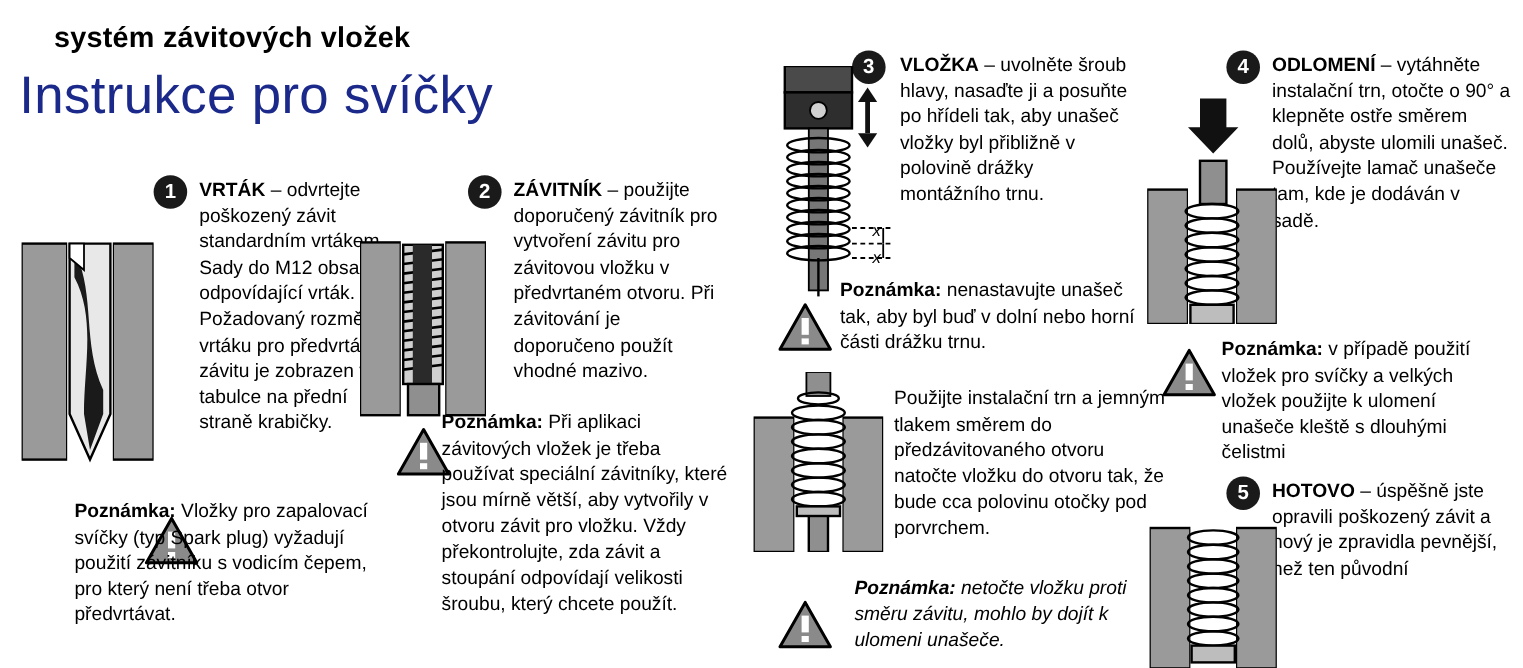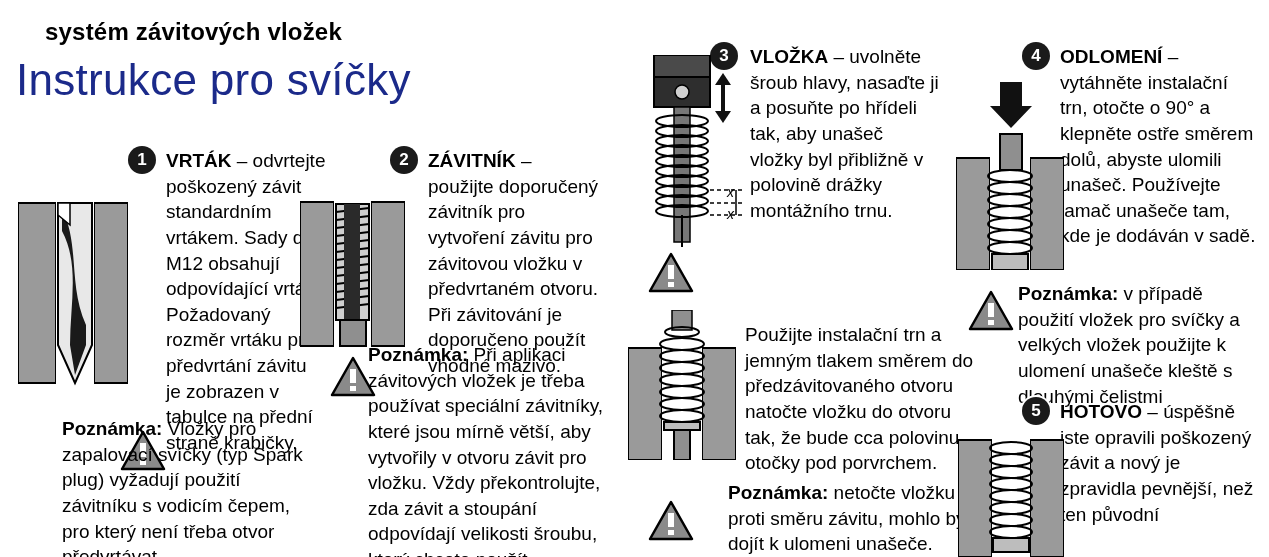--- a/index.html
+++ b/index.html
@@ -21,21 +21,21 @@
   }
   .title{
     position:absolute;left:16px;top:55px;
     font-size:44px;color:#1b2a8a;font-weight:normal;
     letter-spacing:.3px;
   }
 
   
   .txt{
     position:absolute;
-    font-size:19px;
+    font-size:16px;
     line-height:1.35;
     color:#000;
   }
   .txt b{font-weight:bold;}
 
   
   .badge{
     position:absolute;
     width:28px;height:28px;border-radius:50%;
     background:#1a1a1a;color:#fff;
@@ -176,20 +176,24 @@
   <div class="txt" style="left:727px;top:183px;font-style:italic;font-size:14px;">x</div>
   <div class="txt" style="left:727px;top:205px;font-style:italic;font-size:14px;">x</div>
 
   <div class="warn" style="left:648px;top:252px;">
     <svg width="46" height="42" viewBox="0 0 46 42">
       <path d="M23 2 L44 39 L2 39 Z" fill="#8a8a8a" stroke="#000" stroke-width="2.5" stroke-linejoin="round"></path>
       <rect x="20" y="13" width="6" height="14" fill="#fff"></rect>
       <rect x="20" y="30" width="6" height="5" fill="#fff"></rect>
     </svg>
   </div>
+  <div class="txt" style="left:700px;top:232px;width:250px;">
+    <b>Poznámka:</b>
+    <span>nenastavujte unašeč tak, aby byl buď v dolní nebo horní části drážku trnu.</span>
+  </div>
 
   <div class="ill" style="left:628px;top:310px;">
     <svg width="108" height="150" viewBox="0 0 108 150">
       <rect x="0" y="38" width="34" height="112" fill="#9a9a9a" stroke="#000" stroke-width="2"></rect>
       <rect x="74" y="38" width="34" height="112" fill="#9a9a9a" stroke="#000" stroke-width="2"></rect>
       <rect x="34" y="0" width="40" height="150" fill="#ffffff"></rect>
       <rect x="44" y="0" width="20" height="20" fill="#8f8f8f" stroke="#000" stroke-width="1.5"></rect>
       <g stroke="#000" stroke-width="2" fill="none">
         <ellipse cx="54" cy="22" rx="17" ry="5"></ellipse>
         <ellipse cx="54" cy="34" rx="22" ry="6"></ellipse>
@@ -206,21 +210,21 @@
   </div>
   <div class="txt" style="left:745px;top:322px;width:232px;">Použijte instalační trn a jemným tlakem směrem do předzávitovaného otvoru natočte vložku do otvoru tak, že bude cca polovinu otočky pod porvrchem.</div>
 
   <div class="warn" style="left:648px;top:500px;">
     <svg width="46" height="42" viewBox="0 0 46 42">
       <path d="M23 2 L44 39 L2 39 Z" fill="#8a8a8a" stroke="#000" stroke-width="2.5" stroke-linejoin="round"></path>
       <rect x="20" y="13" width="6" height="14" fill="#fff"></rect>
       <rect x="20" y="30" width="6" height="5" fill="#fff"></rect>
     </svg>
   </div>
-  <div class="txt" style="left:728px;top:480px;width:250px;">
+  <div class="txt" style="left:712px;top:480px;width:250px;font-style:italic;">
     <b>Poznámka:</b>
     <span>netočte vložku proti směru závitu, mohlo by dojít k ulomeni unašeče.</span>
   </div>
 
   <div class="badge" style="left:1022px;top:42px;">4</div>
   <div class="txt" style="left:1060px;top:44px;width:200px;">
     <b>ODLOMENÍ</b>
     <span>–</span>
     <span>vytáhněte instalační trn, otočte o 90° a klepněte ostře směrem dolů, abyste ulomili unašeč. Používejte lamač unašeče tam, kde je dodáván v sadě.</span>
   </div>

